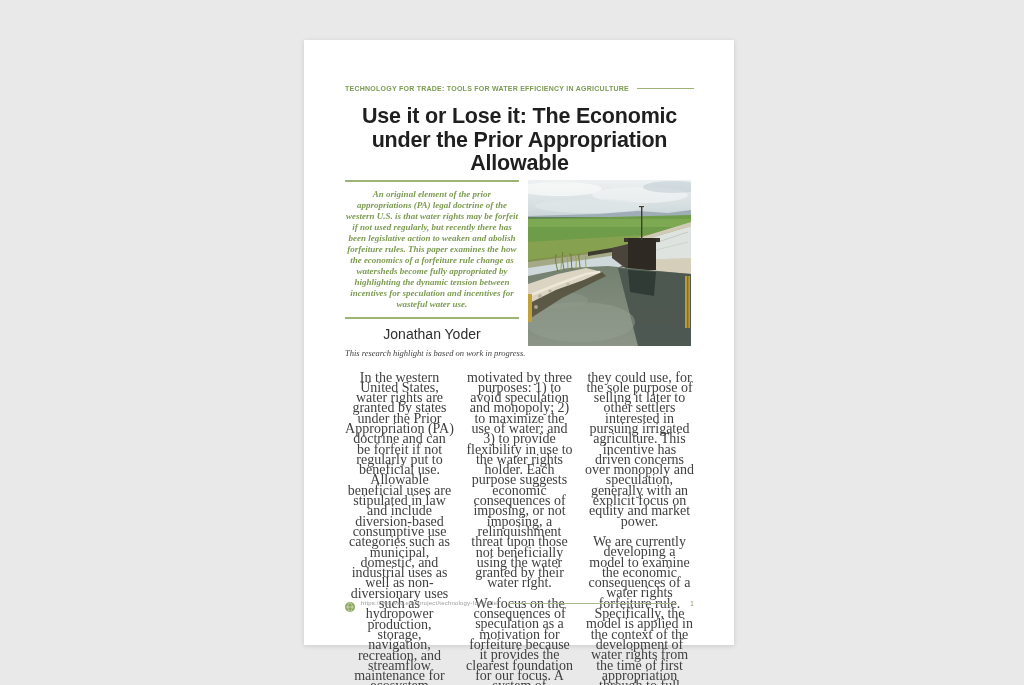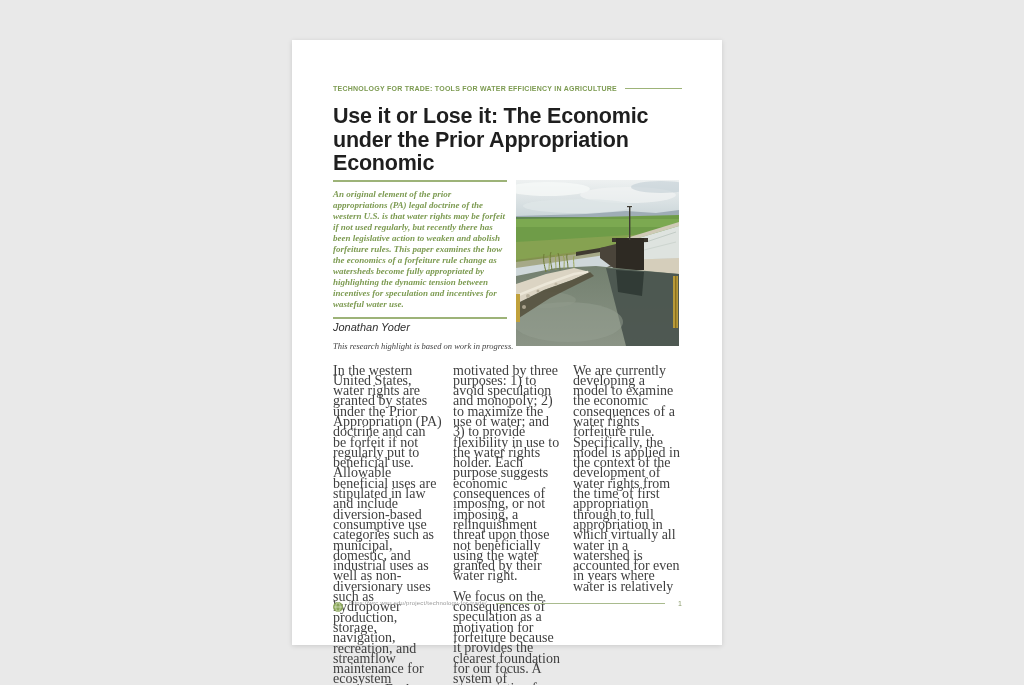--- a/index.html
+++ b/index.html
@@ -11,22 +11,22 @@
     --canvas-gray:#e9e9e9;
   }
   *{box-sizing:border-box;}
   html,body{margin:0;padding:0;}
   .stage{
     position:relative;width:1024px;height:685px;
     background:var(--canvas-gray);overflow:hidden;
     font-family:"Liberation Sans",sans-serif;
   }
   .sheet{
-    position:absolute;left:292px;top:40px;width:430px;height:605px;
-    background:#ffffff;box-shadow:0 1px 5px rgba(0,0,0,.13);
+    position:absolute;left:304px;top:40px;width:430px;height:605px;
+    background:#ffffff;box-shadow:0 1px 5px rgba(0,0,0,.13);text-align:center;
   }
   .kicker-row{
     margin:44px 40px 0 41px;display:flex;align-items:center;
   }
   .kicker{
     font-weight:bold;font-size:7px;line-height:9px;letter-spacing:.25px;
     color:var(--accent-green);white-space:nowrap;
   }
   .kicker-line{flex:1;height:1px;background:var(--rule-green);margin-left:8px;}
   .title{
@@ -37,21 +37,21 @@
   .intro{margin:4px 40px 0 41px;display:flex;}
   .intro-left{width:174px;flex:none;}
   .rule{height:2px;background:var(--rule-green);}
   .abstract{
     margin:7px 0 0;font-family:"Liberation Serif",serif;
     font-style:italic;font-weight:bold;font-size:9px;line-height:11px;
     color:var(--accent-green);
   }
   .rule-2{margin-top:7px;}
   .author{
-    margin:3px 0 0;font-size:11px;line-height:11px;color:#2e2e2e;font-style:italic;
+    margin:10px 0 0;font-size:14px;line-height:11px;color:#2e2e2e;
   }
   .note{
     margin:8px 0 0;font-family:"Liberation Serif",serif;font-style:italic;
     font-size:8.5px;line-height:10px;color:var(--body-ink);white-space:nowrap;
   }
   .photo{
     margin-left:9px;width:163px;height:166px;overflow:hidden;flex:none;
     background:#cfd8da;
   }
   .photo svg{display:block;}
@@ -80,21 +80,21 @@
   <div class="sheet">
 
     <div class="kicker-row">
       <span class="kicker">TECHNOLOGY FOR TRADE: TOOLS FOR WATER EFFICIENCY IN AGRICULTURE</span>
       <span class="kicker-line"></span>
     </div>
 
     <h1 class="title">
       <div>Use it or Lose it: The Economic</div>
       <div>under the Prior Appropriation</div>
-      <div>Economic</div>
+      <div>Allowable</div>
     </h1>
 
     <div class="intro">
       <div class="intro-left">
         <div class="rule"></div>
         <p class="abstract">An original element of the prior appropriations (PA) legal doctrine of the western U.S. is that water rights may be forfeit if not used regularly, but recently there has been legislative action to weaken and abolish forfeiture rules. This paper examines the how the economics of a forfeiture rule change as watersheds become fully appropriated by highlighting the dynamic tension between incentives for speculation and incentives for wasteful water use.</p>
         <div class="rule rule-2"></div>
         <p class="author">Jonathan Yoder</p>
         <p class="note">This research highlight is based on work in progress.</p>
       </div>
@@ -177,20 +177,21 @@
     <div class="columns">
       <div class="col">
         <p>In the western United States, water rights are granted by states under the Prior Appropriation (PA) doctrine and can be forfeit if not regularly put to beneficial use. Allowable beneficial uses are stipulated in law and include diversion-based consumptive use categories such as municipal, domestic, and industrial uses as well as non-diversionary uses such as hydropower production, storage, navigation, recreation, and streamflow maintenance for ecosystem services. Each water right explicitly stipulates the beneficial use allowed by the right.</p>
         <p>Beneficial use and forfeiture rules of the PA doctrine are often</p>
       </div>
       <div class="col">
         <p>motivated by three purposes: 1) to avoid speculation and monopoly; 2) to maximize the use of water; and 3) to provide flexibility in use to the water rights holder. Each purpose suggests economic consequences of imposing, or not imposing, a relinquishment threat upon those not beneficially using the water granted by their water right.</p>
         <p>We focus on the consequences of speculation as a motivation for forfeiture because it provides the clearest foundation for our focus. A system of appropriation for water diversions without a use requirement would provide appropriators an incentive and ability to claim more water than</p>
       </div>
       <div class="col">
+        <p>they could use, for the sole purpose of selling it later to other settlers interested in pursuing irrigated agriculture. This incentive has driven concerns over monopoly and speculation, generally with an explicit focus on equity and market power.</p>
         <p>We are currently developing a model to examine the economic consequences of a water rights forfeiture rule. Specifically, the model is applied in the context of the development of water rights from the time of first appropriation through to full appropriation in which virtually all water in a watershed is accounted for even in years where water is relatively</p>
       </div>
     </div>
 
     <div class="footer">
       <span class="globe">
         <svg width="10" height="10" viewBox="0 0 10 10">
           <circle cx="5" cy="5" r="5" fill="#8aa65a"></circle>
           <ellipse cx="5" cy="5" rx="2.2" ry="4.2" fill="none" stroke="#e8eedb" stroke-width=".6"></ellipse>
           <line x1="0.8" y1="5" x2="9.2" y2="5" stroke="#e8eedb" stroke-width=".6"></line>

